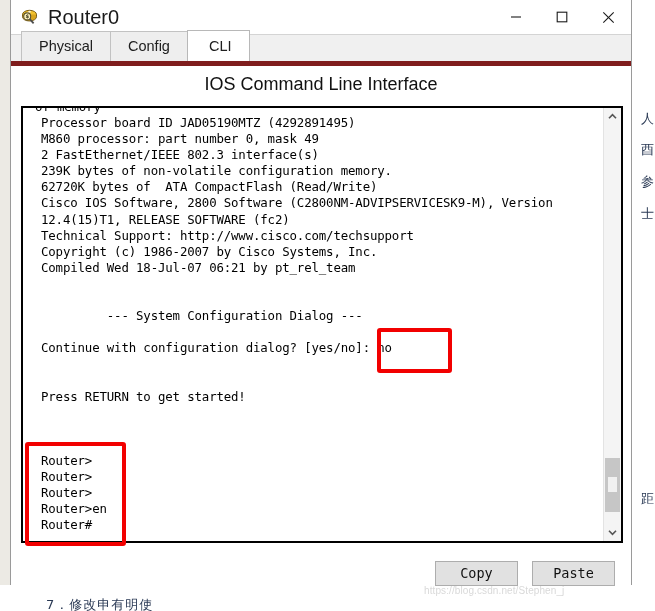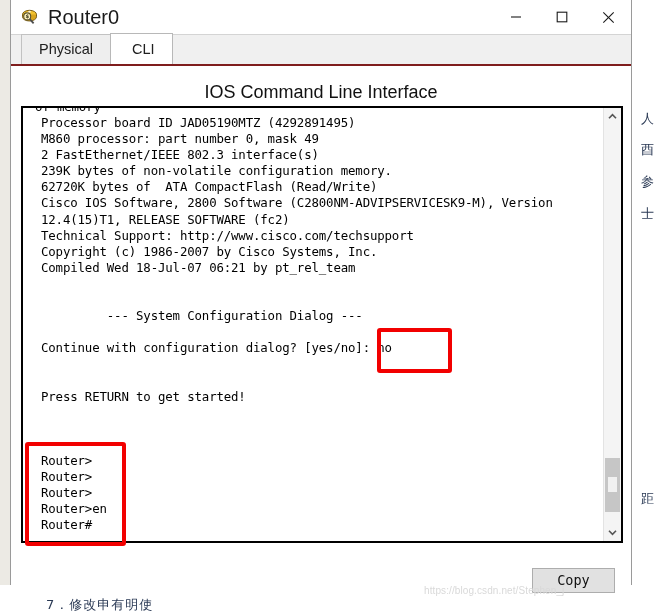--- a/index.html
+++ b/index.html
@@ -114,21 +114,21 @@
     justify-content: center;
     cursor: default;
   }
   .win-btn svg { display: block; }
 
   
   #tabstrip {
     position: relative;
     height: 31px;
     background: #f0f0f0;
-    border-bottom: 2px solid #7f1d1d;
+    border-bottom: 5px solid #7f1d1d;
     display: flex;
     align-items: flex-end;
     padding-left: 10px;
     box-sizing: border-box;
   }
   .tab {
     height: 30px;
     line-height: 29px;
     padding: 0 17px;
     font-size: 14.5px;
@@ -155,21 +155,21 @@
   #content {
     position: relative;
     height: calc(100% - 34px - 31px);
     background: #ffffff;
     box-sizing: border-box;
   }
   #panel-heading {
     text-align: center;
     font-size: 18px;
     color: #111111;
-    padding: 16px 0 7px 0;
+    padding: 8px 0 7px 0;
     font-family: "Liberation Sans", sans-serif;
   }
 
   
   #terminal-wrap {
     position: absolute;
     left: 10px;
     top: 40px;
     width: 602px;
     height: 437px;
@@ -237,21 +237,21 @@
 
   
   #button-bar {
     position: absolute;
     left: 0;
     top: 487px;
     width: 100%;
     height: 40px;
     display: flex;
     justify-content: flex-end;
-    align-items: flex-end;
+    align-items: center;
     padding-right: 16px;
     box-sizing: border-box;
   }
   .btn {
     width: 83px;
     height: 25px;
     background: #e1e1e1;
     border: 1px solid #adadad;
     font-size: 13.5px;
     color: #111111;
@@ -343,20 +343,21 @@
         <svg width="13" height="13" viewBox="0 0 13 13">
           <line x1="1.3" y1="1.3" x2="11.7" y2="11.7" stroke="#1a1a1a" stroke-width="1.1"></line>
           <line x1="11.7" y1="1.3" x2="1.3" y2="11.7" stroke="#1a1a1a" stroke-width="1.1"></line>
         </svg>
       </div>
     </div>
   </div>
 
   <div id="tabstrip">
     <div class="tab">Physical</div>
+    <div class="tab">Config</div>
     <div class="tab active">CLI</div>
   </div>
 
   <div id="content">
     <div id="panel-heading">IOS Command Line Interface</div>
 
     <div id="terminal-wrap">
       <div id="terminal-text">
         <div id="term-firstline-clip">
           <pre style="margin-top:-9px">of memory</pre>
@@ -399,20 +400,21 @@
         <div class="sb-arrow" id="sb-down">
           <svg width="9" height="7" viewBox="0 0 9 7">
             <path d="M1 1.7 L4.5 5.4 L8 1.7" fill="none" stroke="#555555" stroke-width="1.6"></path>
           </svg>
         </div>
       </div>
     </div>
 
     <div id="button-bar">
       <button class="btn">Copy</button>
+      <button class="btn">Paste</button>
     </div>
   </div>
 
   <div class="redbox" id="redbox-no"></div>
   <div class="redbox" id="redbox-prompts"></div>
 </div>
 
 <div id="watermark">https://blog.csdn.net/Stephen_j</div>
 
 </body></html>

